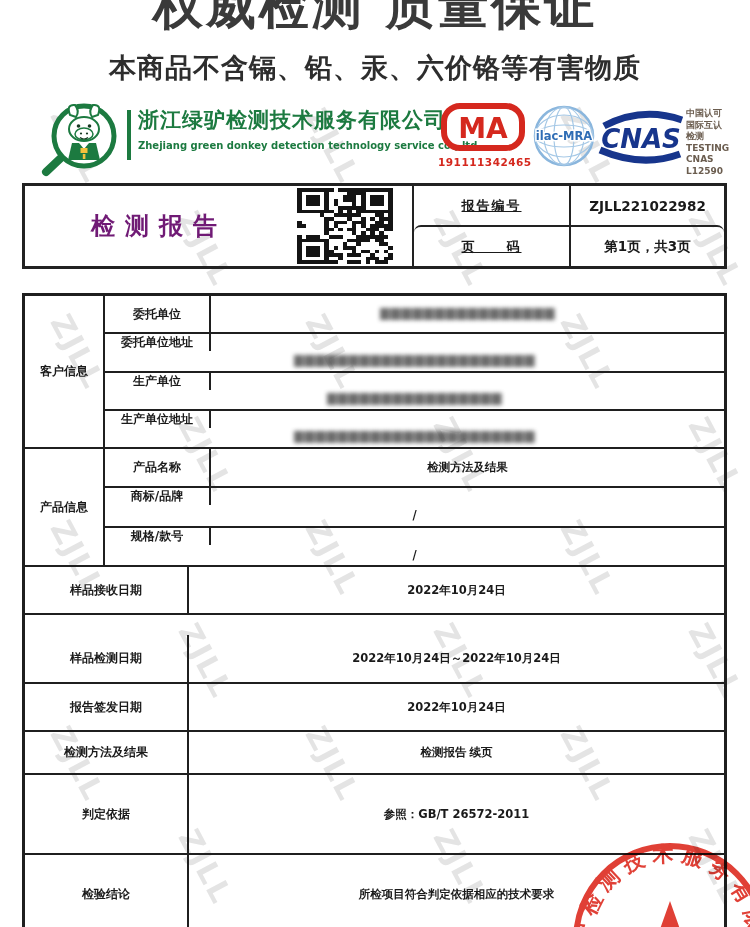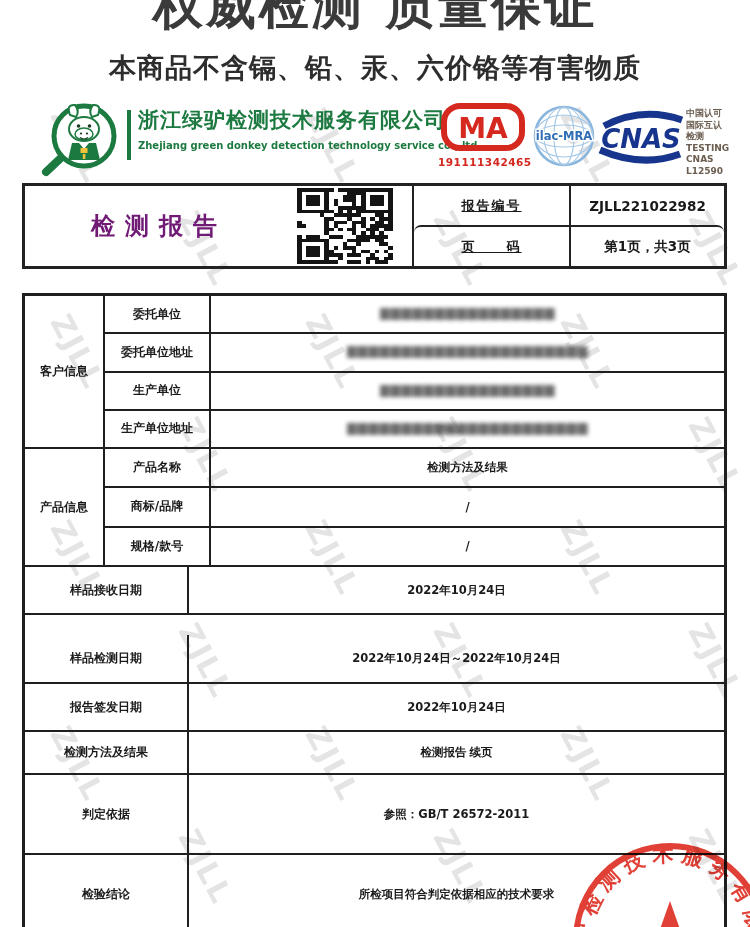--- a/index.html
+++ b/index.html
@@ -44,21 +44,21 @@
   .rt-value{flex:1;display:flex;align-items:center;justify-content:center;font-size:13.5px;font-weight:700;}
   
   #main-table{position:absolute;left:22px;top:293px;width:705px;height:700px;z-index:2;
       border:3px solid #1f1f1f;box-sizing:border-box;display:flex;flex-direction:column;}
   .m-row{display:flex;box-sizing:border-box;border-bottom:2px solid #1f1f1f;}
   .m-row:last-child{border-bottom:none;flex:1;}
   .g-cell{width:80px;border-right:2px solid #1f1f1f;display:flex;align-items:center;justify-content:center;
       font-size:12px;font-weight:700;box-sizing:border-box;}
   .g-rows{flex:1;display:flex;flex-direction:column;}
   .g-row{flex:1;display:flex;box-sizing:border-box;}
-  .g-row + .g-row{border-top:2px solid #1f1f1f;}
+  .g-row + .g-row{border-top:2px solid #1f1f1f;flex-direction:column;}
   .g-label{width:106px;border-right:2px solid #1f1f1f;display:flex;align-items:center;justify-content:center;
       font-size:12px;font-weight:700;box-sizing:border-box;}
   .g-value{flex:1;display:flex;align-items:center;justify-content:center;font-size:11.5px;font-weight:700;}
   .s-label{width:164px;border-right:2px solid #1f1f1f;display:flex;align-items:center;justify-content:center;
       font-size:12px;font-weight:700;box-sizing:border-box;}
   .s-value{flex:1;display:flex;align-items:center;justify-content:center;font-size:11.5px;font-weight:700;}
   .blur{filter:blur(2px);opacity:.8;color:#474747;font-size:13px;letter-spacing:1px;line-height:10px;
       overflow:hidden;height:12px;display:flex;align-items:center;}
   .footnote-value{justify-content:flex-start;align-items:flex-start;padding:6px 0 0 8px;
       font-size:10px;font-weight:700;color:#222;}

